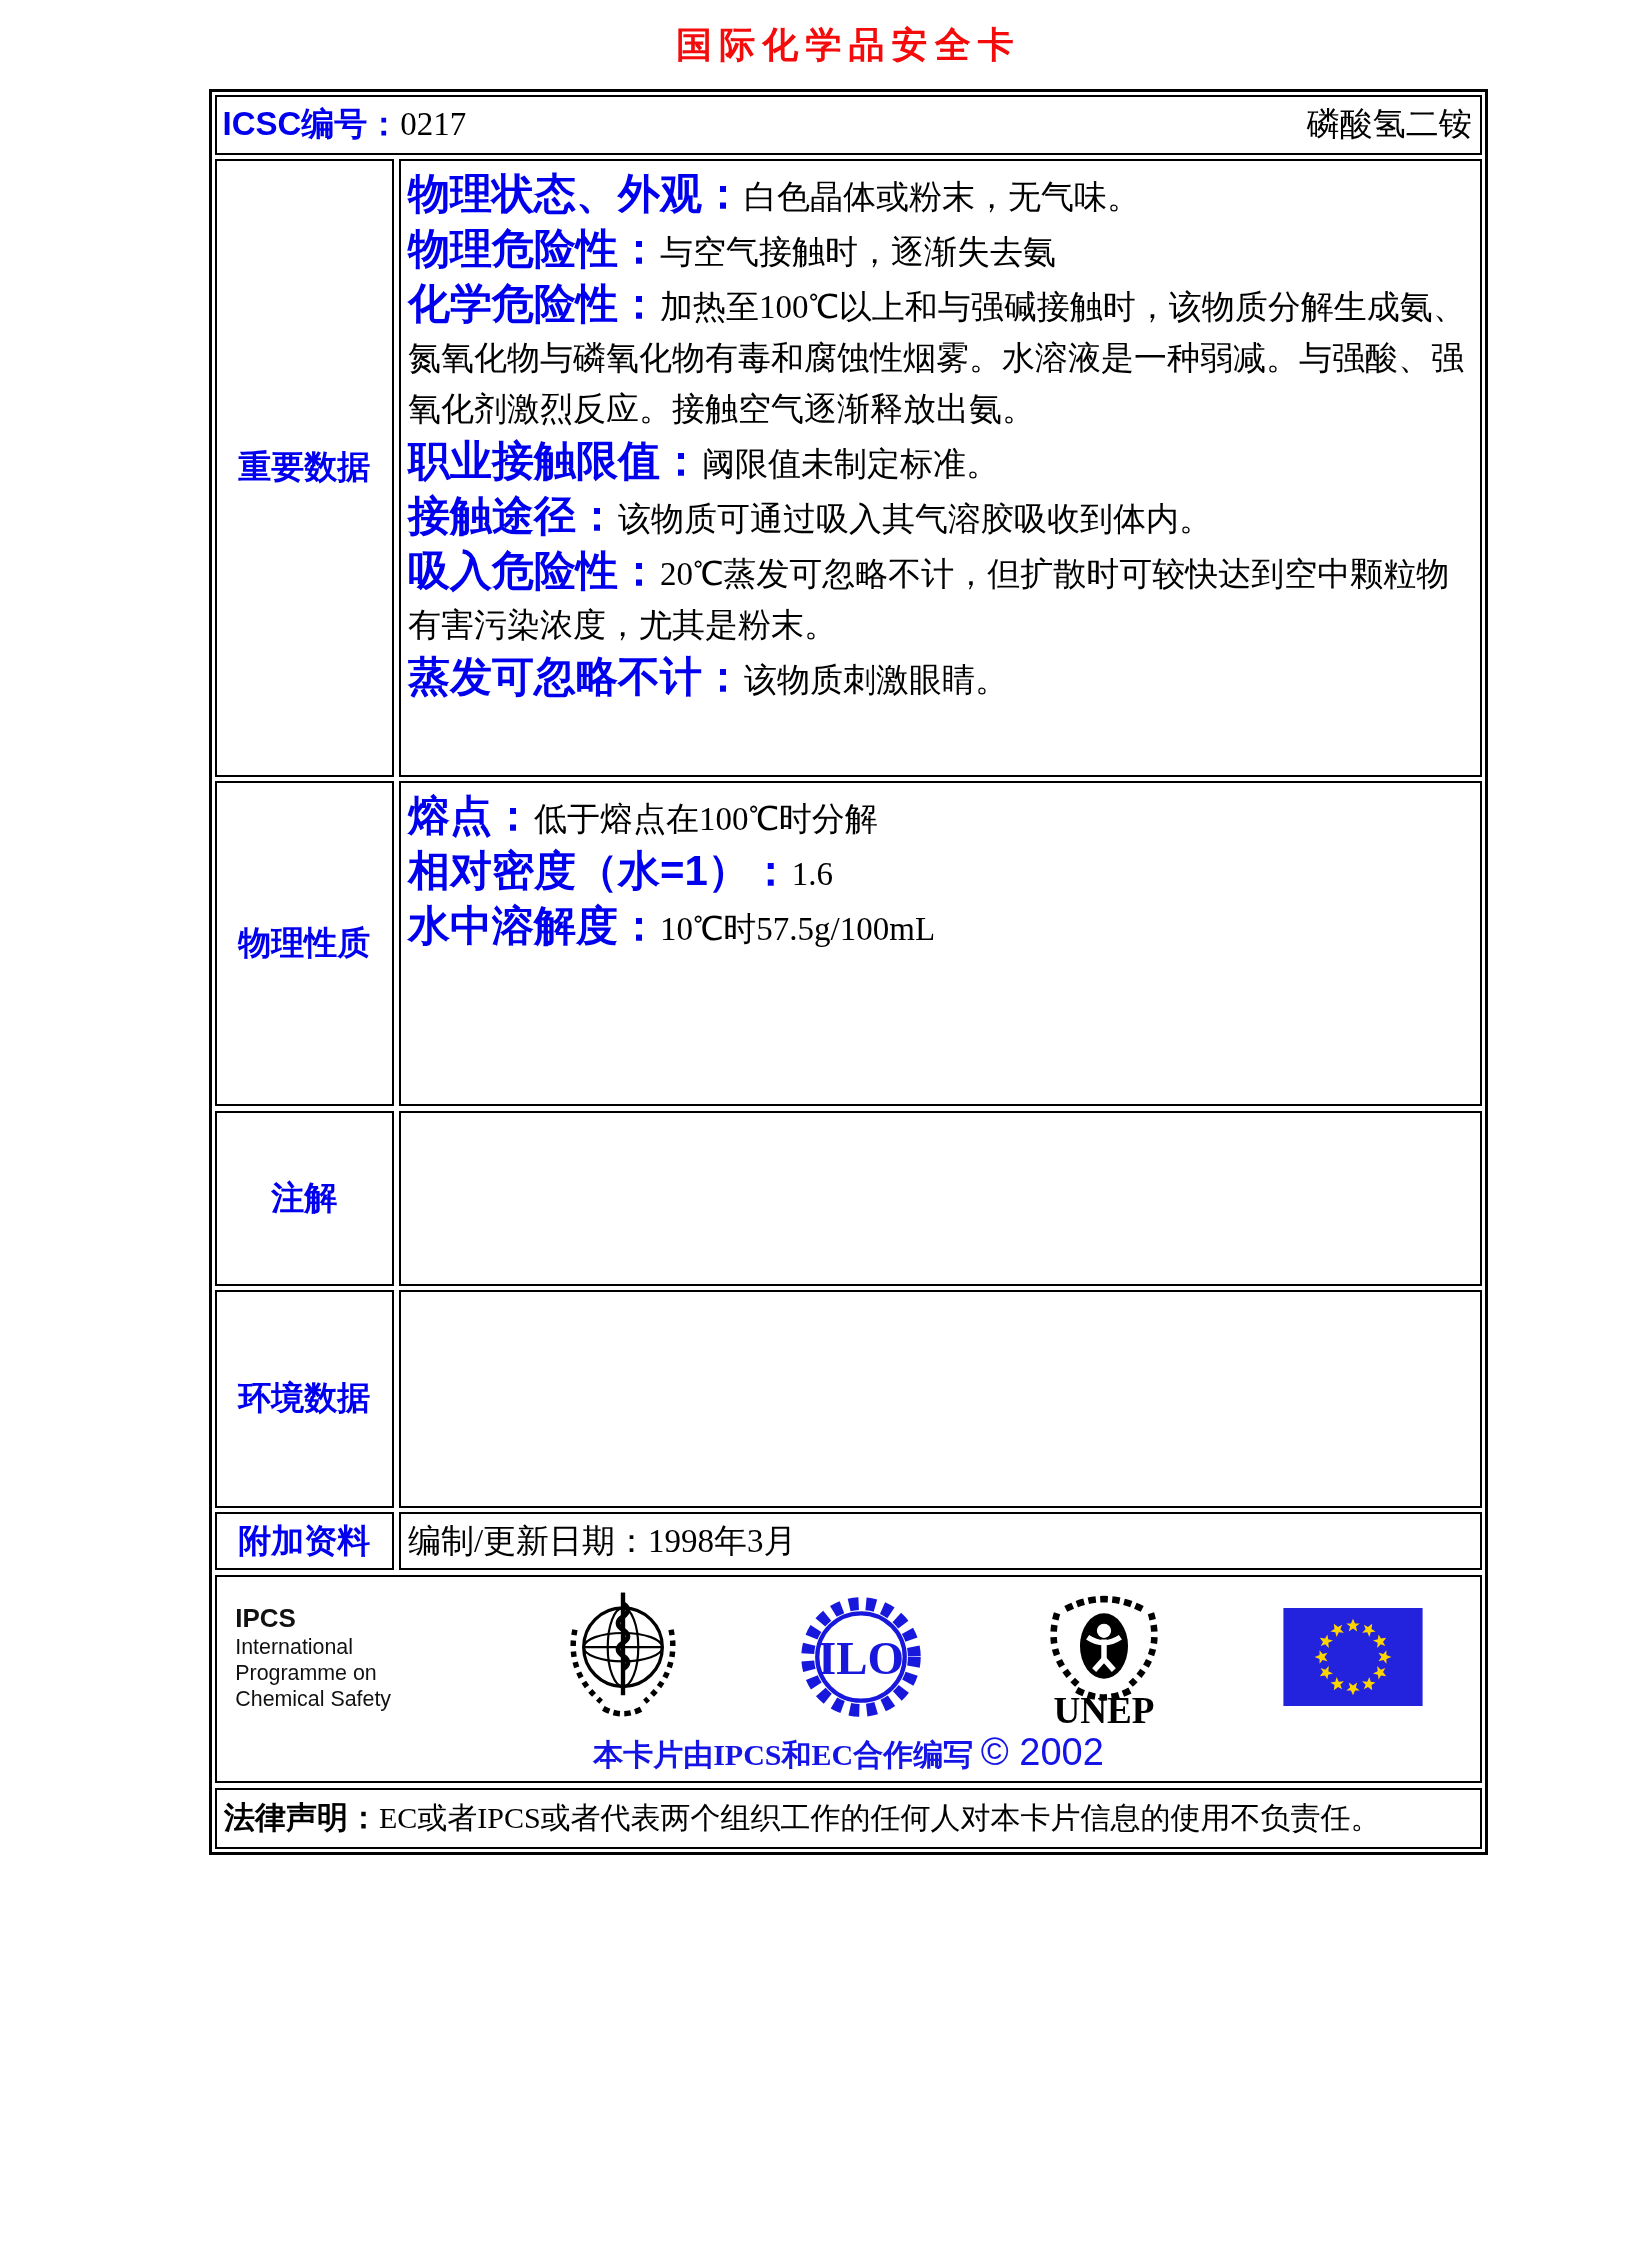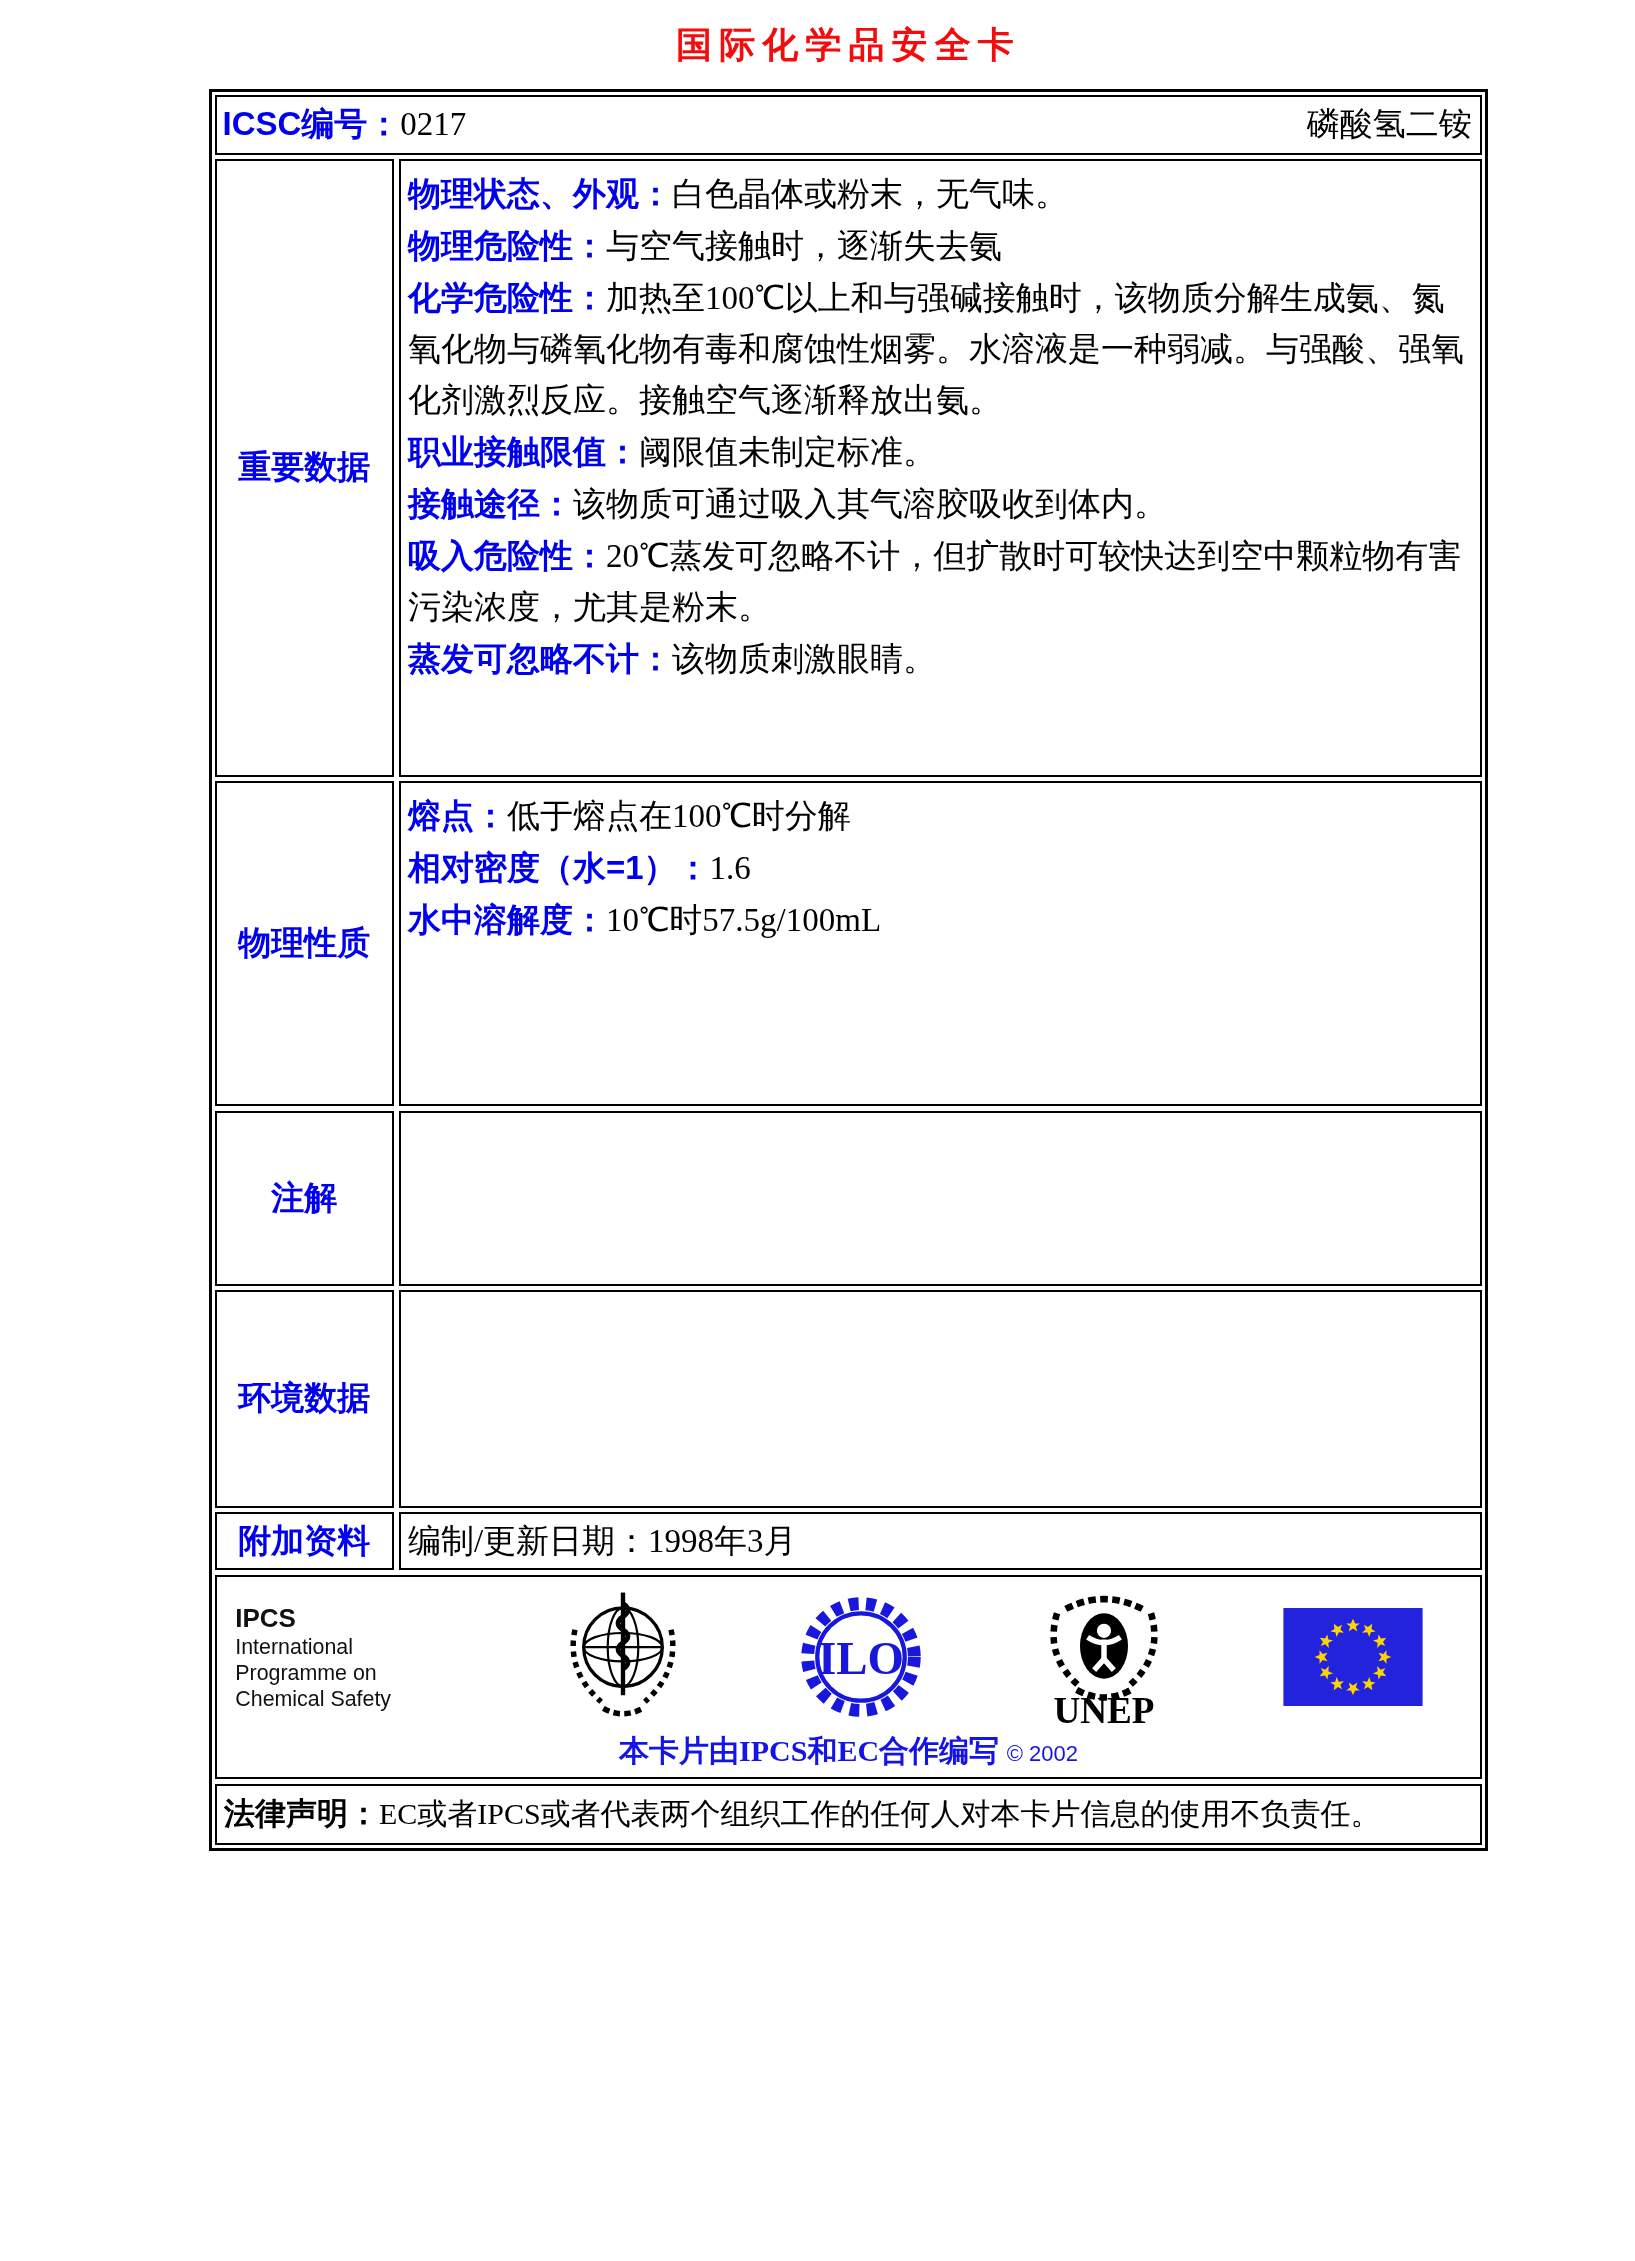--- a/index.html
+++ b/index.html
@@ -61,21 +61,21 @@
     font-weight: bold;
     color: #0000ee;
     font-family: "Liberation Sans", sans-serif;
   }
   .content-cell {
     flex: 1;
     padding: 7.1px 11.4px 7.1px 7.1px;
     font-size: 33px;
   }
   .content-cell p { line-height: 51px; }
-  .content-cell .lbl { font-size: 33px; text-align: center; }
+  .content-cell .lbl { font-size: 42px; text-align: center; }
   .h-important  { min-height: 618px; }
   .h-physical   { min-height: 325px; }
   .h-environ    { min-height: 218px; }
   .h-notes      { min-height: 175px; }
   .h-additional { min-height: 46px; display: flex; align-items: center; }
   .h-additional p { line-height: 40px; }
   .row-logos-cell {
     min-height: 198px;
     display: flex;
     flex-direction: column;
@@ -96,21 +96,21 @@
   }
   .ipcs-block .ipcs-title { font-size: 26px; font-weight: bold; line-height: 31px; }
   .ipcs-block .ipcs-line  { font-size: 21.4px; line-height: 26px; }
   .logo { flex: 0 0 auto; }
   .caption-line {
     text-align: center;
     font-size: 30px;
     color: #1414e6;
   }
   .caption-line .cap-main { font-weight: bold; }
-  .caption-line .cap-copy { font-weight: normal; font-family: "Liberation Sans", sans-serif; font-size: 22px; }
+  .caption-line .cap-copy { font-weight: normal; font-family: "Liberation Sans", sans-serif; font-size: 38px; }
   .row-legal {
     min-height: 61px;
     display: flex;
     align-items: center;
     padding: 4.3px 7.1px;
   }
   .legal-label {
     color: #000;
     font-weight: bold;
     font-family: "Liberation Sans", sans-serif;

